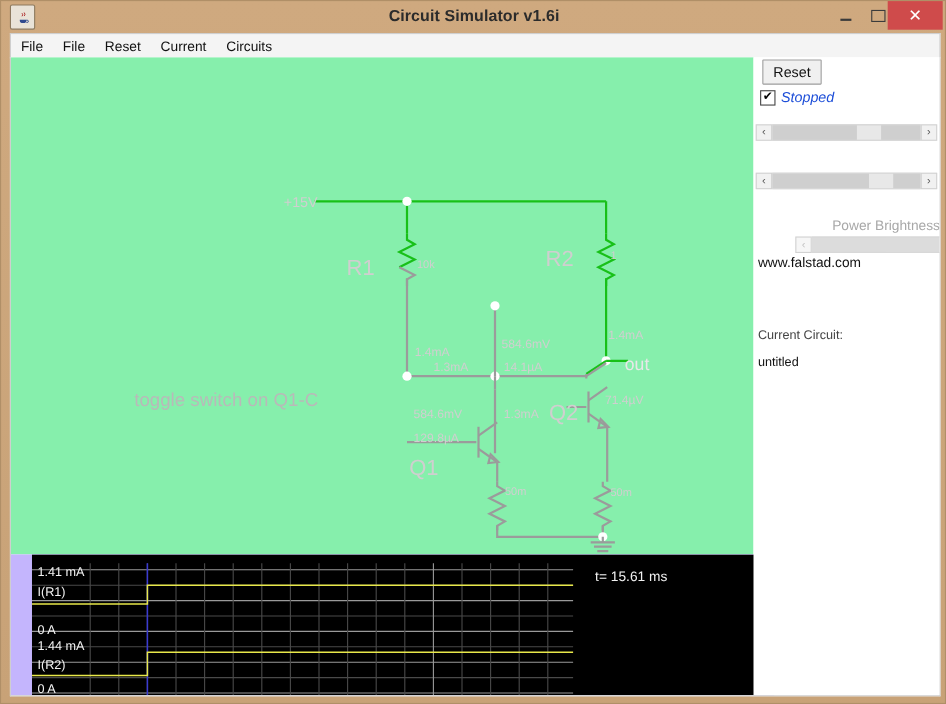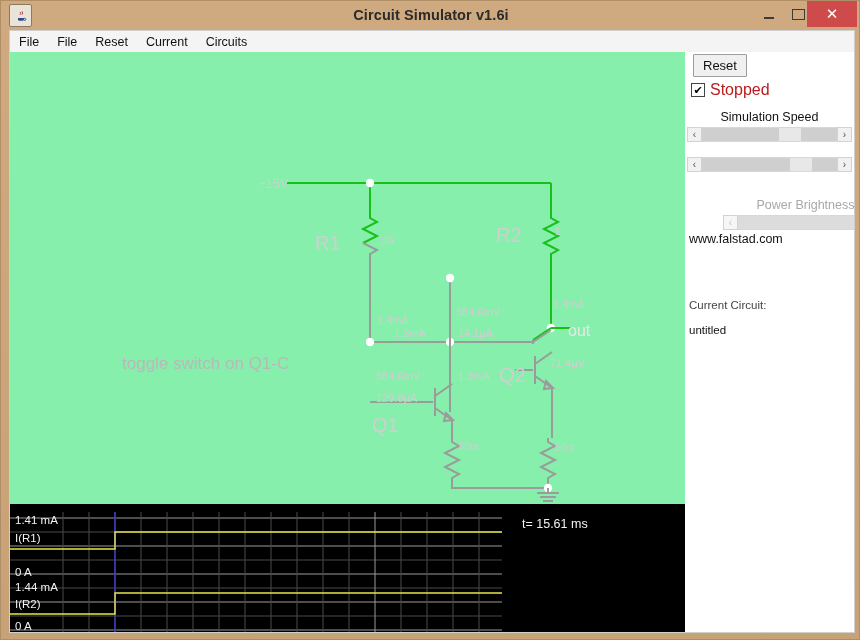--- a/index.html
+++ b/index.html
@@ -59,40 +59,41 @@
     overflow:hidden;
   }
   
   #canvas{
     position:absolute;left:0;top:0;width:675px;height:452px;
     background:#86efac;
   }
   #scope{
     position:absolute;left:0;top:452px;width:675px;height:128px;
     background:#c4b5fd;
+    padding-left:19px;
   }
   
   #panel{
     position:absolute;left:675px;top:0;width:197px;height:580px;
     background:#fff;
   }
   #reset-btn{
     position:absolute;left:8px;top:2px;
     padding:3px 9px;font-size:13px;color:#111;
     background:#f0f0f0;border:1px solid #9d9d9d;border-radius:1px;
   }
   #stopped-row{
     position:absolute;left:6px;top:29px;display:flex;align-items:center;gap:5px;
   }
   .chk{
     width:12px;height:12px;border:1px solid #444;background:#fff;
     display:flex;align-items:center;justify-content:center;
     font-size:11px;line-height:1;color:#000;
   }
-  #stopped-label{font-size:16px;color:#b91c1c;}
+  #stopped-label{font-size:13px;color:#1d4ed8;font-style:italic;}
   .slider-title{
     text-align:center;font-size:12.5px;color:#111;margin:0;
   }
   .slider-title.dim{color:#a8a8a8;}
   .slider{
     position:relative;height:15px;margin:3px 2px 0 2px;
     display:flex;align-items:stretch;
   }
   .sl-arrow{
     width:15px;background:#f1f1f1;border:1px solid #d2d2d2;
@@ -304,21 +305,20 @@
       <div id="reset-btn">Reset</div>
 
       <div id="stopped-row">
         <div class="chk">
           <span>✔</span>
         </div>
         <span id="stopped-label">Stopped</span>
       </div>
 
       <div style="position:absolute;left:0;top:58px;width:169px;">
-        <div class="slider-title">Simulation Speed</div>
         <div class="slider">
           <div class="sl-arrow">‹</div>
           <div class="sl-track">
             <div class="sl-thumb" style="left:57%"></div>
           </div>
           <div class="sl-arrow">›</div>
         </div>
       </div>
 
       <div style="position:absolute;left:0;top:102px;width:169px;">

